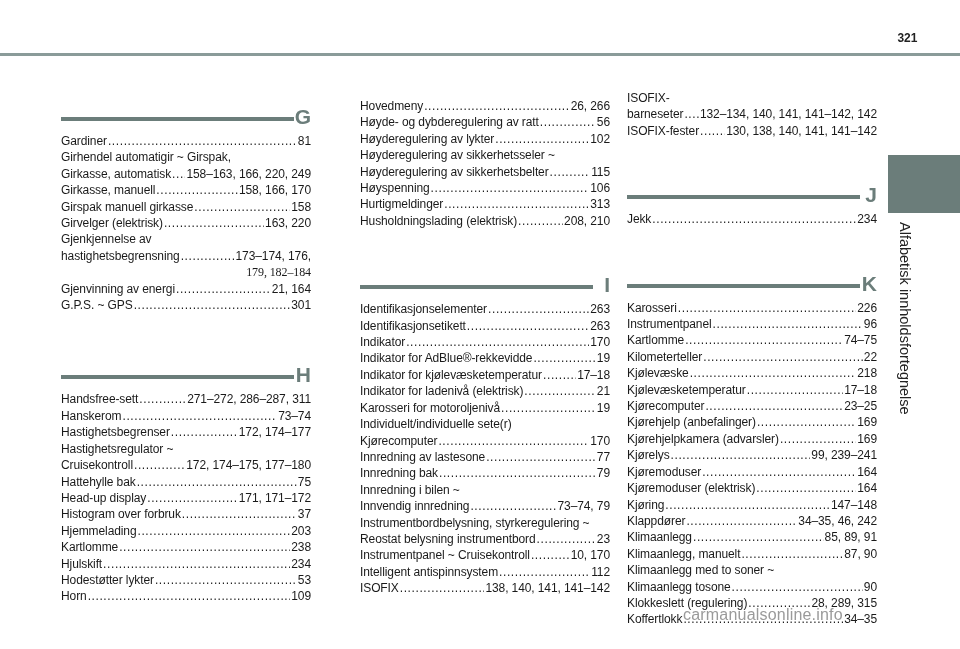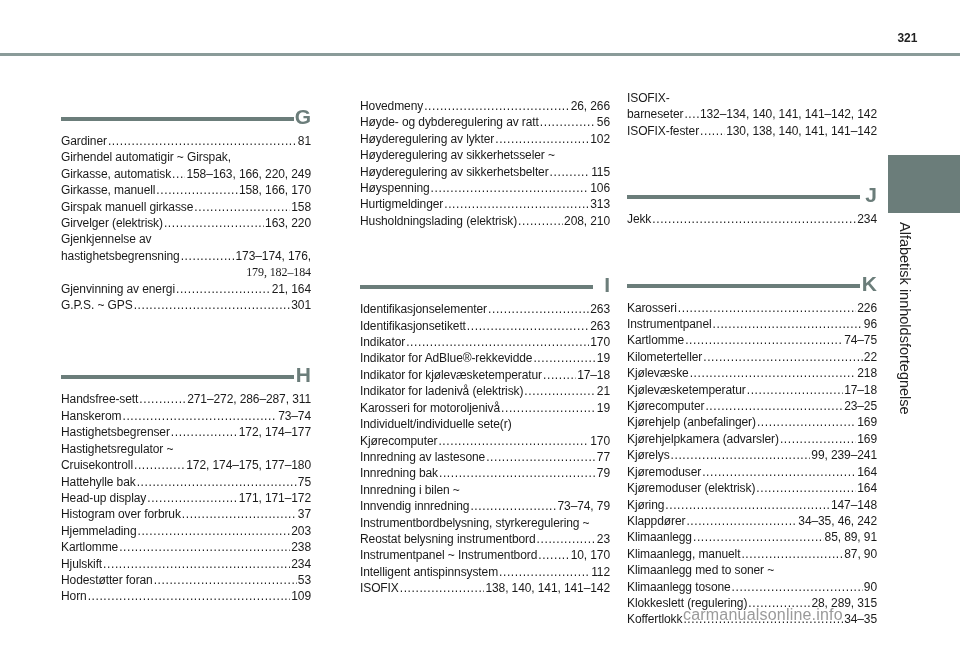--- a/index.html
+++ b/index.html
@@ -204,21 +204,21 @@
       </div>
       <div>
         <div class="entry">
           <span class="term">Hjulskift</span>
           <span class="dots"></span>
           <span class="pages">234</span>
         </div>
       </div>
       <div>
         <div class="entry">
-          <span class="term">Hodestøtter foran</span>
+          <span class="term">Hodestøtter lykter</span>
           <span class="dots"></span>
           <span class="pages">53</span>
         </div>
       </div>
       <div>
         <div class="entry">
           <span class="term">Horn</span>
           <span class="dots"></span>
           <span class="pages">109</span>
         </div>
@@ -369,21 +369,21 @@
       <div>
         <div class="entry-line">Instrumentbordbelysning, styrkeregulering ~</div>
         <div class="entry">
           <span class="term">Reostat belysning instrumentbord</span>
           <span class="dots"></span>
           <span class="pages">23</span>
         </div>
       </div>
       <div>
         <div class="entry">
-          <span class="term">Instrumentpanel ~ Instrumentbord</span>
+          <span class="term">Instrumentpanel ~ Cruisekontroll</span>
           <span class="dots"></span>
           <span class="pages">10, 170</span>
         </div>
       </div>
       <div>
         <div class="entry">
           <span class="term">Intelligent antispinnsystem</span>
           <span class="dots"></span>
           <span class="pages">112</span>
         </div>

